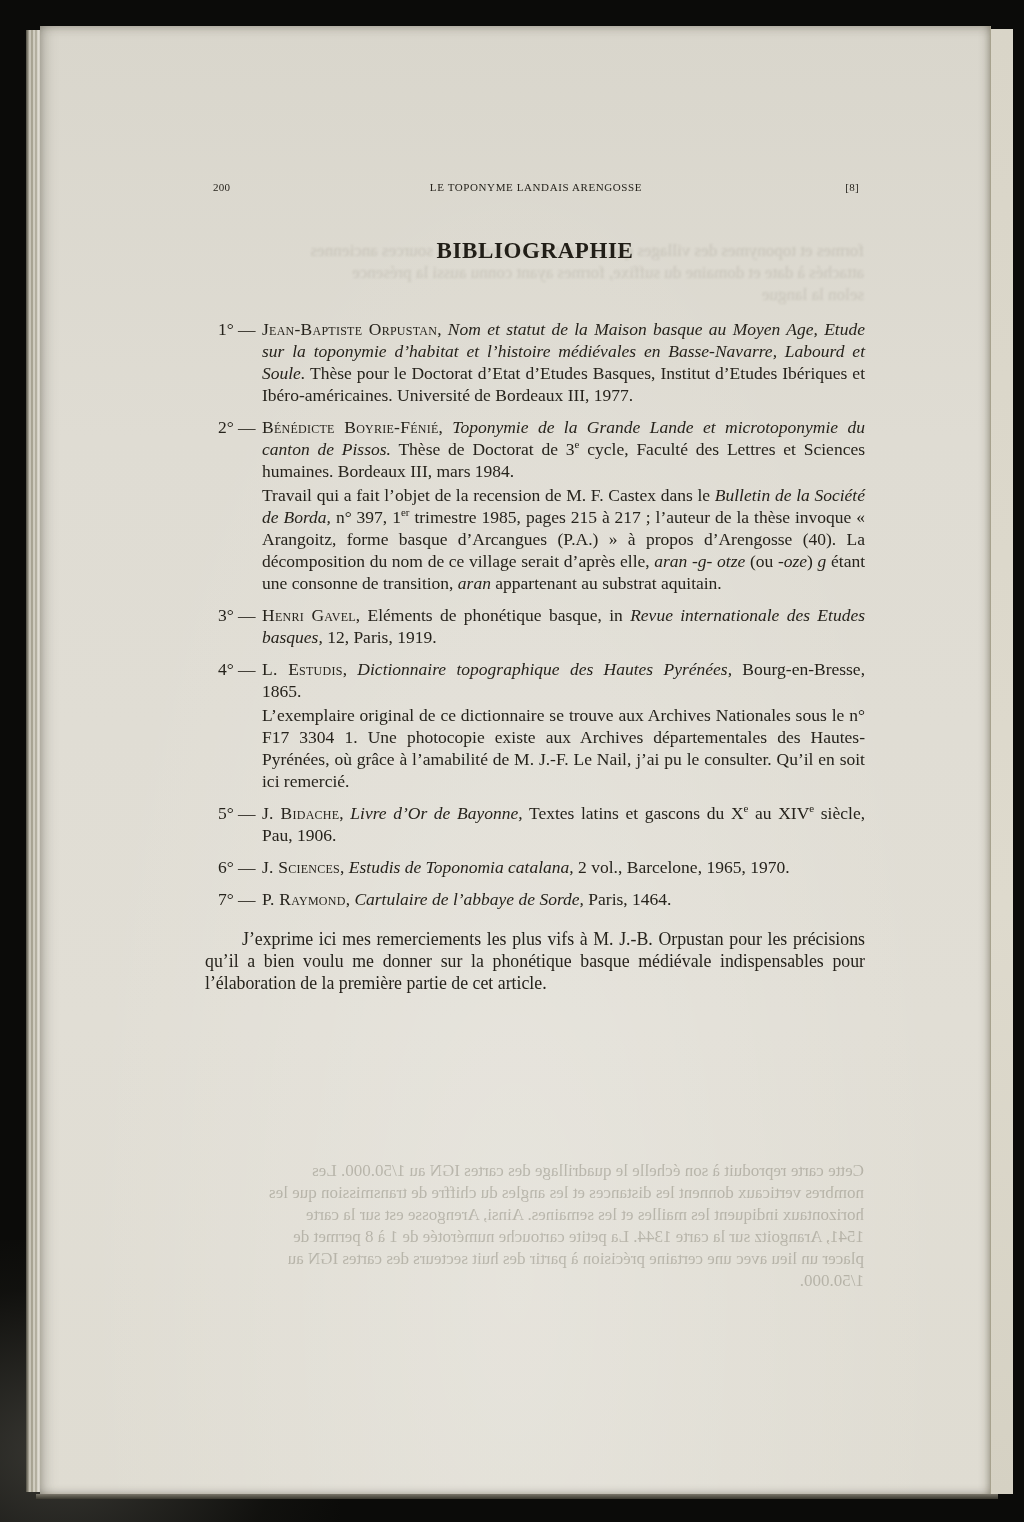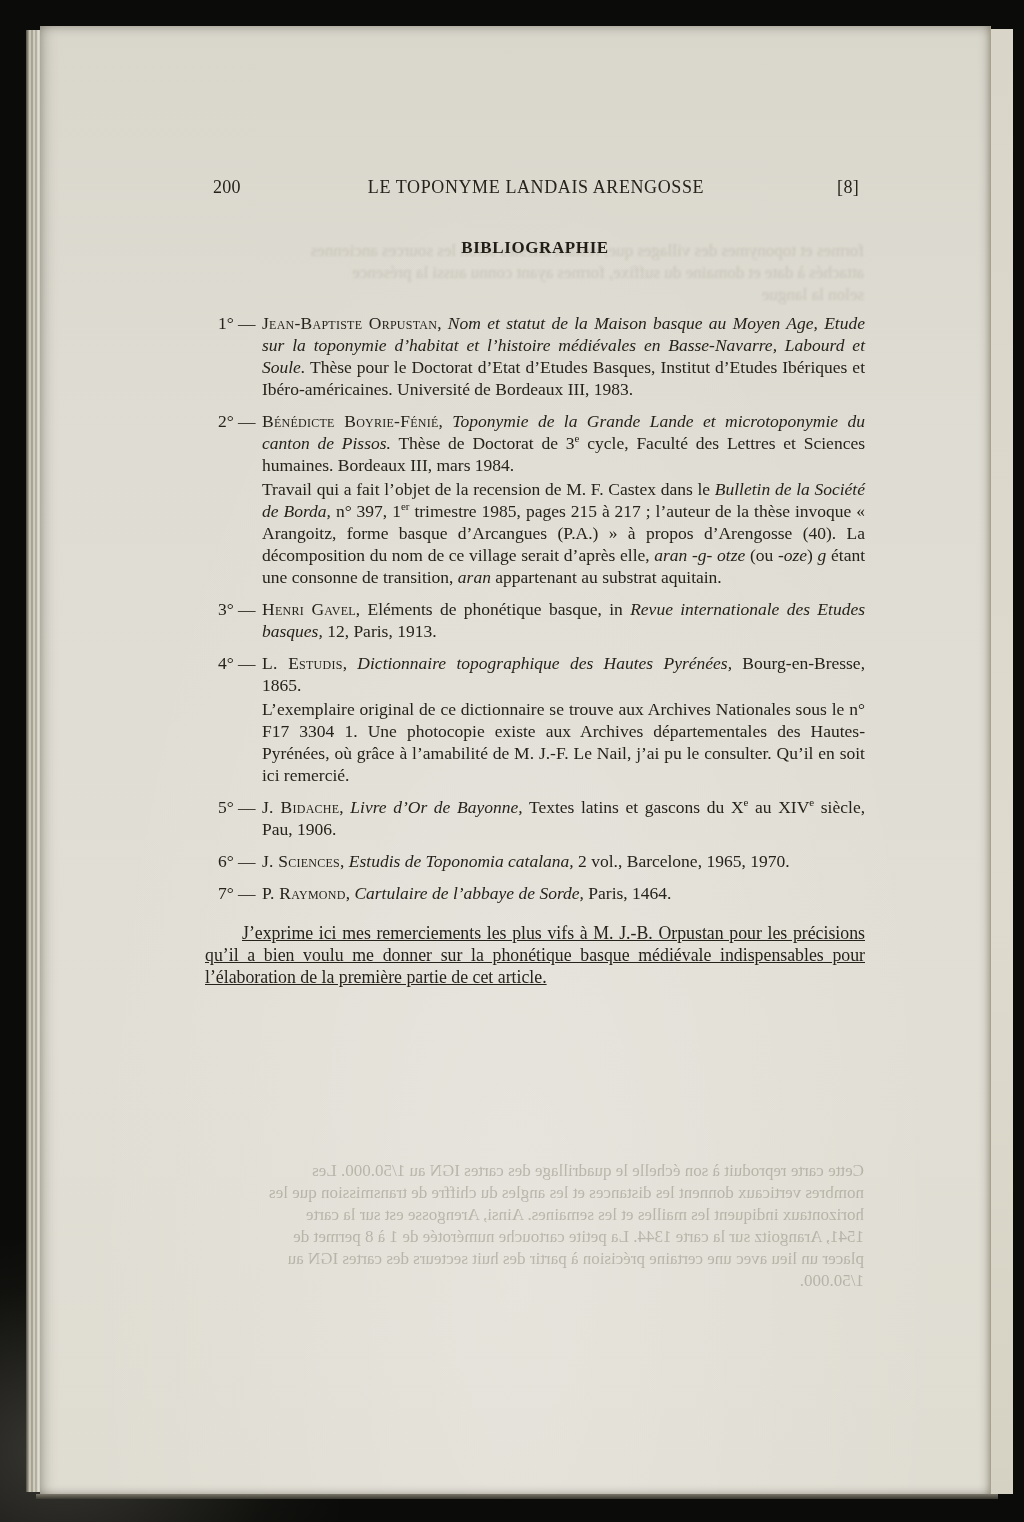--- a/index.html
+++ b/index.html
@@ -40,39 +40,39 @@
       inset 0 8px 12px -8px rgba(70,65,52,0.35),
       inset 0 -6px 10px -7px rgba(70,65,52,0.35);
     border-right:1px solid #a8a38f;
   }
   .content{
     position:absolute;left:165px;top:150px;width:660px;z-index:2;
     color:#26231c;
   }
   .pagehead{
     display:flex;align-items:center;
-    font-size:18px;line-height:22px;letter-spacing:0.3px;
+    font-size:11px;line-height:22px;letter-spacing:0.3px;
   }
   .pagehead .pnum{width:70px;padding-left:8px;}
   .pagehead .rtitle{flex:1;text-align:center;letter-spacing:0.6px;}
   .pagehead .iref{width:70px;text-align:right;padding-right:6px;}
   h1.bib-title{
     margin:40px 0 0 0;text-align:center;
-    font-size:17px;font-weight:bold;letter-spacing:0.6px;color:#211e17;
+    font-size:23px;font-weight:bold;letter-spacing:0.6px;color:#211e17;
   }
   .entries{margin-top:54px;font-size:17.5px;line-height:22px;}
   .entry{position:relative;padding-left:57px;margin-bottom:10px;text-align:justify;}
   .entry .entry-num{position:absolute;left:13px;top:0;white-space:nowrap;}
   .entry p{margin:0;}
   .entry p + p{margin-top:2px;}
   .sc{font-variant:small-caps;letter-spacing:0.25px;margin-top:40px;}
   sup{font-size:11px;line-height:0;vertical-align:super;}
   .closing{
     margin:18px 0 16px 0;text-align:justify;text-indent:37px;
-    font-size:17.8px;line-height:22px;text-decoration:underline;
+    font-size:17.8px;line-height:22px;
   }
   
   .ghost{
     position:absolute;left:160px;width:664px;z-index:1;
     transform:scaleX(-1);
     color:rgba(84,80,64,0.30);
     filter:blur(0.7px);
     font-size:17px;line-height:22px;text-align:justify;
     pointer-events:none;
   }
@@ -108,30 +108,30 @@
       <span class="pnum">200</span>
       <span class="rtitle">LE TOPONYME LANDAIS ARENGOSSE</span>
       <span class="iref">[8]</span>
     </div>
 
     <h1 class="bib-title">BIBLIOGRAPHIE</h1>
 
     <div class="entries" id="entries">
         <div class="entry">
           <span class="entry-num">1° —</span>
-          <p><span class="sc">Jean-Baptiste Orpustan</span><span>, </span><i>Nom et statut de la Maison basque au Moyen Age, Etude sur la toponymie d’habitat et l’histoire médiévales en Basse-Navarre, Labourd et Soule.</i><span> Thèse pour le Doctorat d’Etat d’Etudes Basques, Institut d’Etudes Ibériques et Ibéro-américaines. Université de Bordeaux III, 1983.</span></p>
+          <p><span class="sc">Jean-Baptiste Orpustan</span><span>, </span><i>Nom et statut de la Maison basque au Moyen Age, Etude sur la toponymie d’habitat et l’histoire médiévales en Basse-Navarre, Labourd et Soule.</i><span> Thèse pour le Doctorat d’Etat d’Etudes Basques, Institut d’Etudes Ibériques et Ibéro-américaines. Université de Bordeaux III, 1977.</span></p>
         </div>
         <div class="entry">
           <span class="entry-num">2° —</span>
           <p><span class="sc">Bénédicte Boyrie-Fénié</span><span>, </span><i>Toponymie de la Grande Lande et microtoponymie du canton de Pissos.</i><span> Thèse de Doctorat de 3</span><sup>e</sup><span> cycle, Faculté des Lettres et Sciences humaines. Bordeaux III, mars 1984.</span></p>
           <p><span>Travail qui a fait l’objet de la recension de M. F. Castex dans le </span><i>Bulletin de la Société de Borda,</i><span> n° 397, 1</span><sup>er</sup><span> trimestre 1985, pages 215 à 217 ; l’auteur de la thèse invoque « Arangoitz, forme basque d’Arcangues (P.A.) » à propos d’Arengosse (40). La décomposition du nom de ce village serait d’après elle, </span><i>aran -g- otze</i><span> (ou </span><i>-oze</i><span>) </span><i>g</i><span> étant une consonne de transition, </span><i>aran</i><span> appartenant au substrat aquitain.</span></p>
         </div>
         <div class="entry">
           <span class="entry-num">3° —</span>
-          <p><span class="sc">Henri Gavel</span><span>, Eléments de phonétique basque, in </span><i>Revue internationale des Etudes basques,</i><span> 12, Paris, 1913.</span></p>
+          <p><span class="sc">Henri Gavel</span><span>, Eléments de phonétique basque, in </span><i>Revue internationale des Etudes basques,</i><span> 12, Paris, 1919.</span></p>
         </div>
         <div class="entry">
           <span class="entry-num">4° —</span>
           <p><span class="sc">L. Estudis</span><span>, </span><i>Dictionnaire topographique des Hautes Pyrénées,</i><span> Bourg-en-Bresse, 1865.</span></p>
           <p><span>L’exemplaire original de ce dictionnaire se trouve aux Archives Nationales sous le n° F17 3304 1. Une photocopie existe aux Archives départementales des Hautes-Pyrénées, où grâce à l’amabilité de M. J.-F. Le Nail, j’ai pu le consulter. Qu’il en soit ici remercié.</span></p>
         </div>
         <div class="entry">
           <span class="entry-num">5° —</span>
           <p><span class="sc">J. Bidache</span><span>, </span><i>Livre d’Or de Bayonne,</i><span> Textes latins et gascons du X</span><sup>e</sup><span> au XIV</span><sup>e</sup><span> siècle, Pau, 1906.</span></p>
         </div>

